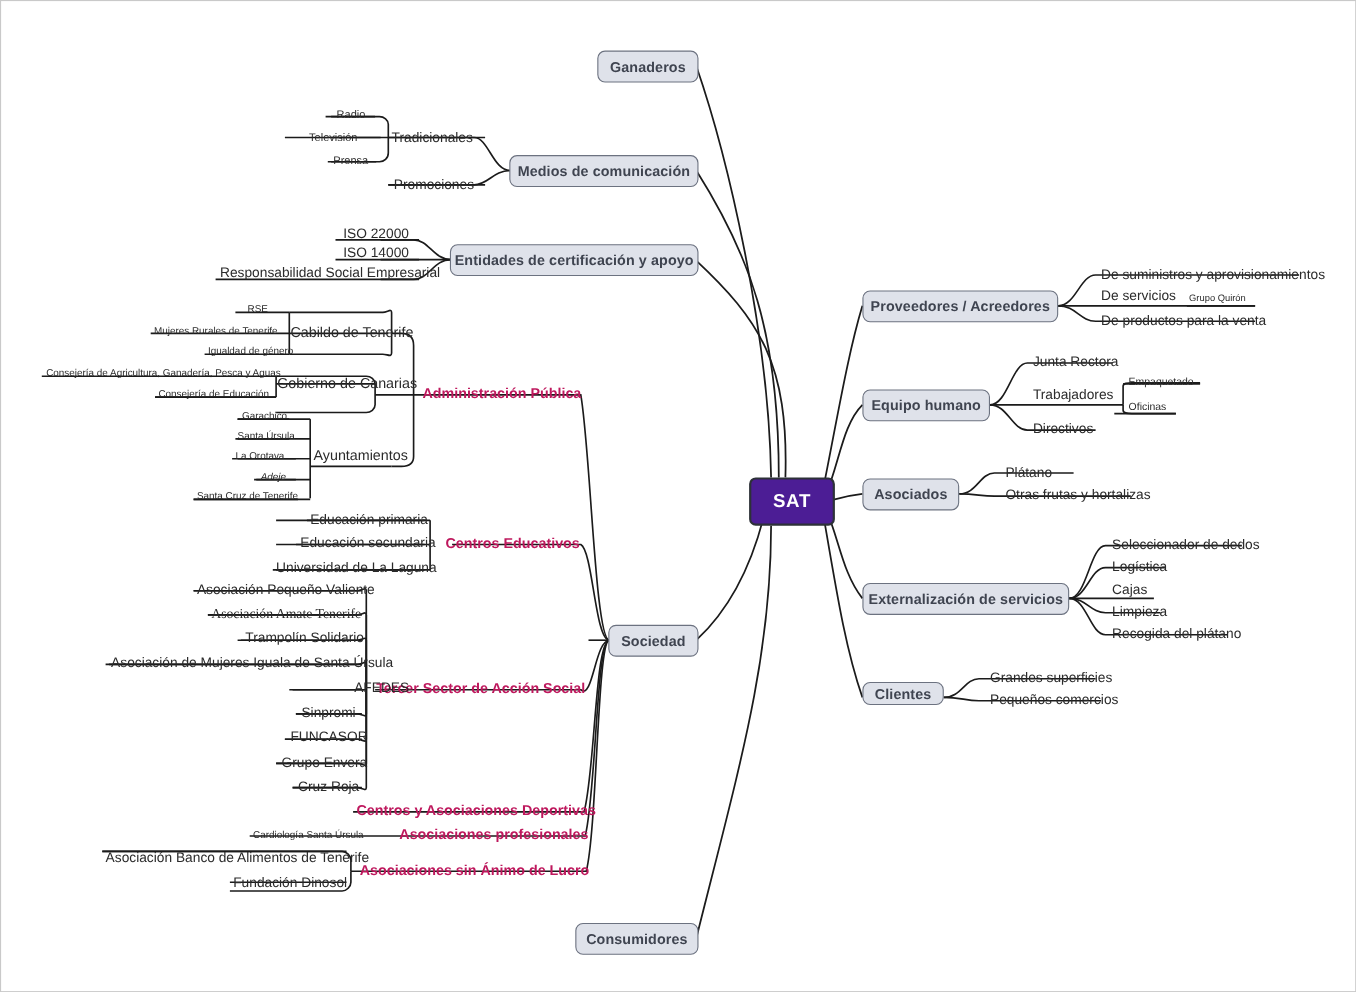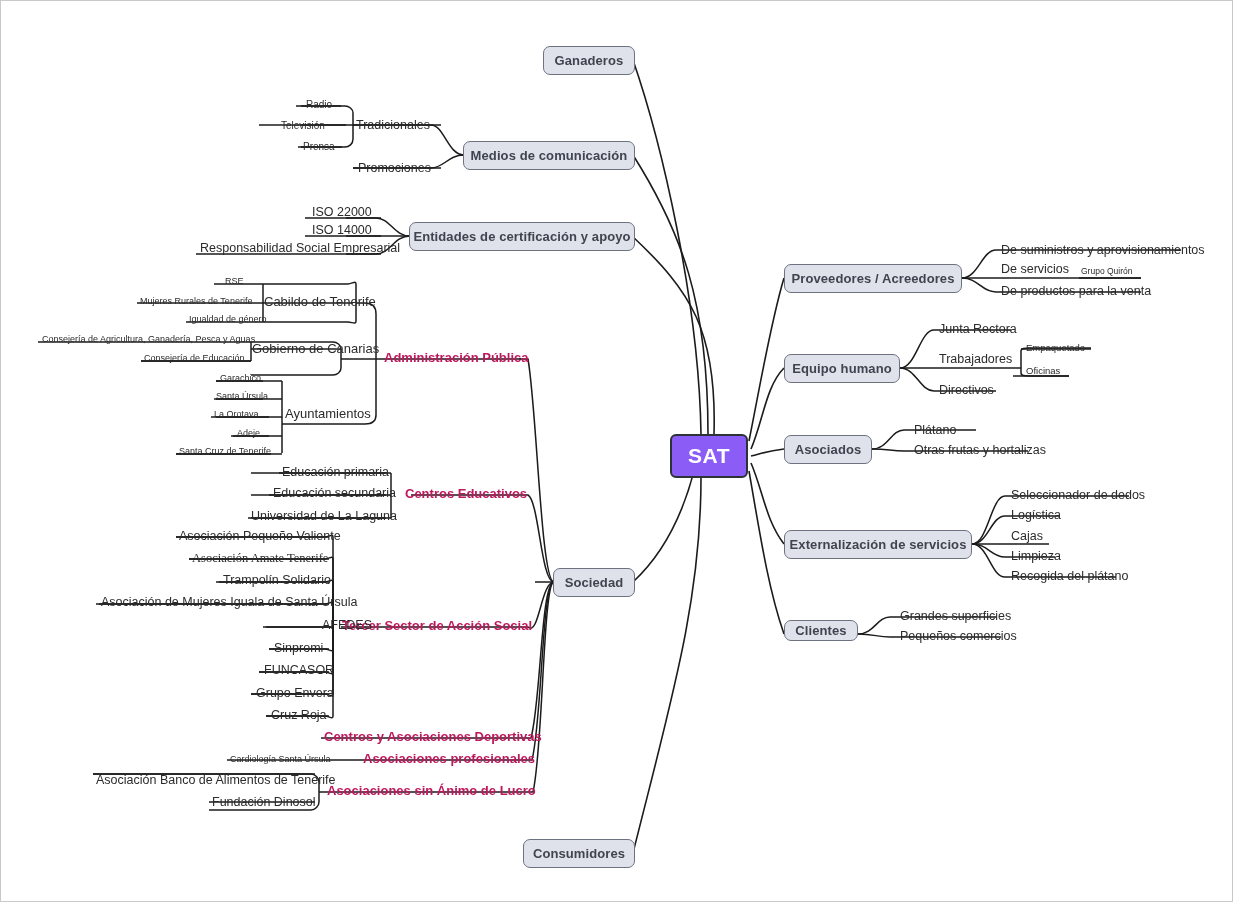--- a/index.html
+++ b/index.html
@@ -12,22 +12,22 @@
   svg.links path{fill:none;stroke:#1b1b1b;}
   
   .node{
     position:absolute;box-sizing:border-box;
     background:#dfe2ea;border:1px solid #6c7280;border-radius:7px;
     color:#3f4450;font-weight:bold;
     display:flex;align-items:center;justify-content:center;
     white-space:nowrap;letter-spacing:.1px;
   }
   .node.root{
-    background:#8b5cf6;border:2px solid #2d3138;color:#ffffff;
-    border-radius:6px;font-size:21px;letter-spacing:.6px;
+    background:#4c1d95;border:2px solid #2d3138;color:#ffffff;
+    border-radius:6px;font-size:17px;letter-spacing:.6px;margin-left:11px;
   }
   
   .lbl{position:absolute;white-space:nowrap;color:#2b2b2b;line-height:1;}
   .lbl.b{font-weight:bold;color:#be185d;}
 </style>
 </head>
 <body>
 
 <div id="canvas">
 
@@ -243,21 +243,21 @@
   <div class="lbl" style="left:224px;top:276px;font-size:9px;">RSE</div>
   <div class="lbl" style="left:139px;top:296px;font-size:9px;">Mujeres Rurales de Tenerife</div>
   <div class="lbl" style="left:188px;top:314px;font-size:9px;">Igualdad de género</div>
 
   <div class="lbl" style="left:41px;top:334px;font-size:9px;">Consejería de Agricultura, Ganadería, Pesca y Aguas</div>
   <div class="lbl" style="left:143px;top:353px;font-size:9px;">Consejería de Educación</div>
 
   <div class="lbl" style="left:219px;top:373px;font-size:9px;">Garachico</div>
   <div class="lbl" style="left:215px;top:391px;font-size:9px;">Santa Úrsula</div>
   <div class="lbl" style="left:213px;top:409px;font-size:9px;">La Orotava</div>
-  <div class="lbl" style="left:236px;top:428px;font-size:9px;">Adeje</div>
+  <div class="lbl" style="left:236px;top:428px;font-size:9px;font-style:italic;">Adeje</div>
   <div class="lbl" style="left:178px;top:446px;font-size:9px;">Santa Cruz de Tenerife</div>
 
   <div class="lbl" style="left:281px;top:465px;font-size:12.5px;">Educación primaria</div>
   <div class="lbl" style="left:272px;top:486px;font-size:12.5px;">Educación secundaria</div>
   <div class="lbl" style="left:250px;top:509px;font-size:12.5px;">Universidad de La Laguna</div>
 
   <div class="lbl" style="left:178px;top:529px;font-size:12.5px;">Asociación Pequeño Valiente</div>
   <div class="lbl" style="left:191px;top:551px;font-size:12.5px;font-family:Liberation Serif, serif;">Asociación Amate Tenerife</div>
   <div class="lbl" style="left:222px;top:573px;font-size:12.5px;">Trampolín Solidario</div>
   <div class="lbl" style="left:100px;top:595px;font-size:12.5px;">Asociación de Mujeres Iguala de Santa Úrsula</div>

